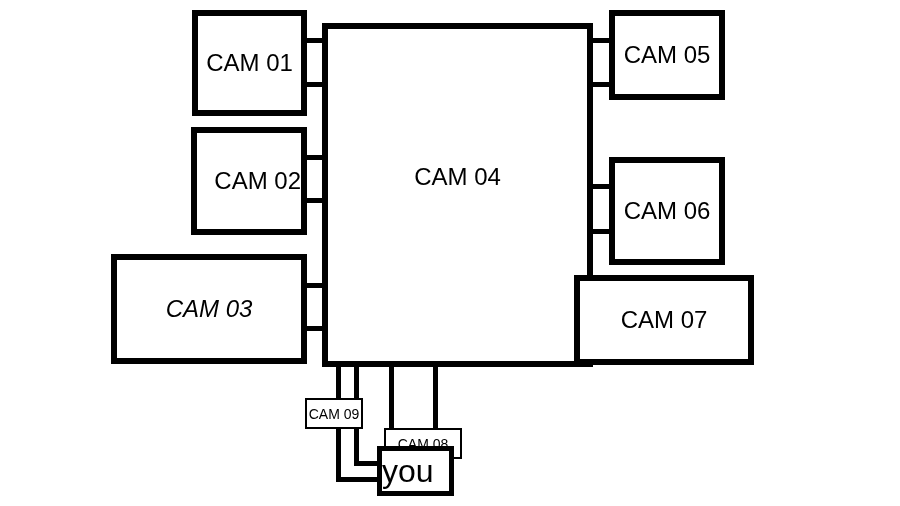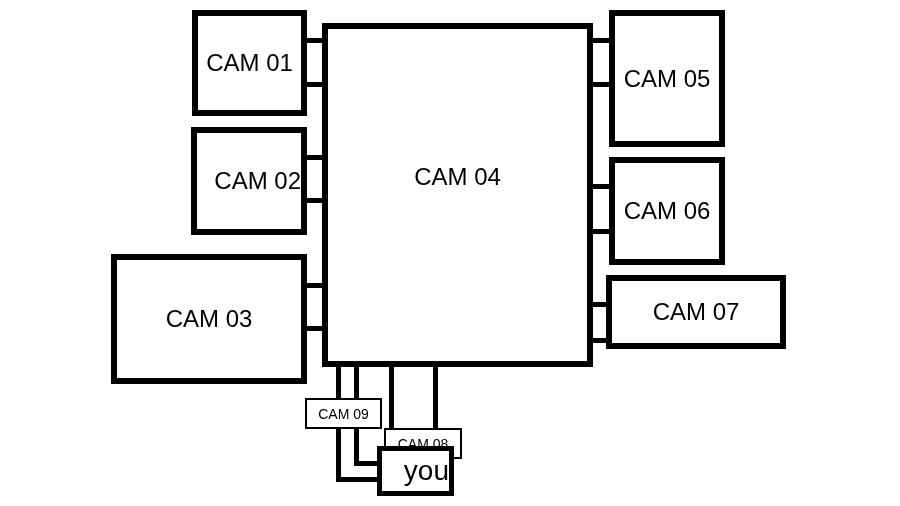--- a/index.html
+++ b/index.html
@@ -1,21 +1,21 @@
 <!DOCTYPE html>
 <html><head>
 <meta charset="utf-8">
 <style>
   html, body { margin:0; padding:0; background:#fff; }
   body { width:900px; height:506px; position:relative; overflow:hidden; font-family:"Liberation Sans", sans-serif; }
   .room { position:absolute; border:6px solid #000; background:#fff; box-sizing:border-box; display:flex; align-items:center; justify-content:center; color:#000; cursor:pointer; }
   .room span { font-size:24px; white-space:nowrap; }
   .bar { position:absolute; background:#000; }
   .small { position:absolute; border:2px solid #000; background:#fff; box-sizing:border-box; display:flex; align-items:center; justify-content:center; font-size:14px; cursor:pointer; }
-  .you { position:absolute; border:5px solid #000; background:#fff; box-sizing:border-box; display:flex; align-items:center; justify-content:flex-end; font-size:28px; }
+  .you { position:absolute; border:5px solid #000; background:#fff; box-sizing:border-box; display:flex; align-items:center; justify-content:flex-start; font-size:32px; }
 </style>
 </head>
 <body>
 
 <div class="bar" style="left:304px;top:38px;width:22px;height:5px;"></div>
 <div class="bar" style="left:304px;top:82px;width:22px;height:5px;"></div>
 <div class="bar" style="left:304px;top:155px;width:22px;height:5px;"></div>
 <div class="bar" style="left:304px;top:198px;width:22px;height:5px;"></div>
 <div class="bar" style="left:304px;top:283px;width:22px;height:5px;"></div>
 <div class="bar" style="left:304px;top:326px;width:22px;height:5px;"></div>
@@ -35,37 +35,37 @@
 <div class="bar" style="left:336px;top:477px;width:45px;height:5px;"></div>
 <div class="bar" style="left:354px;top:461px;width:27px;height:5px;"></div>
 <div class="bar" style="left:336px;top:362px;width:102px;height:5px;"></div>
 
 <div class="room" style="left:192px;top:10px;width:115px;height:106px;">
     <span>CAM 01</span>
   </div>
 <div class="room" style="left:191px;top:127px;width:116px;height:108px;justify-content:flex-end;">
     <span>CAM 02</span>
   </div>
-<div class="room" style="left:111px;top:254px;width:196px;height:130px;">
+<div class="room" style="left:111px;top:254px;width:196px;height:110px;font-style:italic;">
     <span>CAM 03</span>
   </div>
 <div class="room" style="left:322px;top:23px;width:271px;height:344px;">
     <span style="position:relative;top:-18px;">CAM 04</span>
   </div>
-<div class="room" style="left:609px;top:10px;width:116px;height:137px;">
+<div class="room" style="left:609px;top:10px;width:116px;height:90px;">
     <span>CAM 05</span>
   </div>
 <div class="room" style="left:609px;top:157px;width:116px;height:108px;align-items:center;">
     <span>CAM 06</span>
   </div>
-<div class="room" style="left:606px;top:275px;width:180px;height:74px;text-align:center;">
+<div class="room" style="left:574px;top:275px;width:180px;height:90px;text-align:center;">
     <span>CAM 07</span>
   </div>
 
-<div class="small" style="left:305px;top:398px;width:77px;height:31px;align-items:center;">
+<div class="small" style="left:305px;top:398px;width:58px;height:31px;align-items:center;">
     <span>CAM 09</span>
   </div>
 <div class="small" style="left:384px;top:398px;width:78px;height:31px;margin-top:30px;">
     <span>CAM 08</span>
   </div>
 
 <div class="you" style="left:377px;top:446px;width:77px;height:50px;">
     <span>you</span>
   </div>
 

